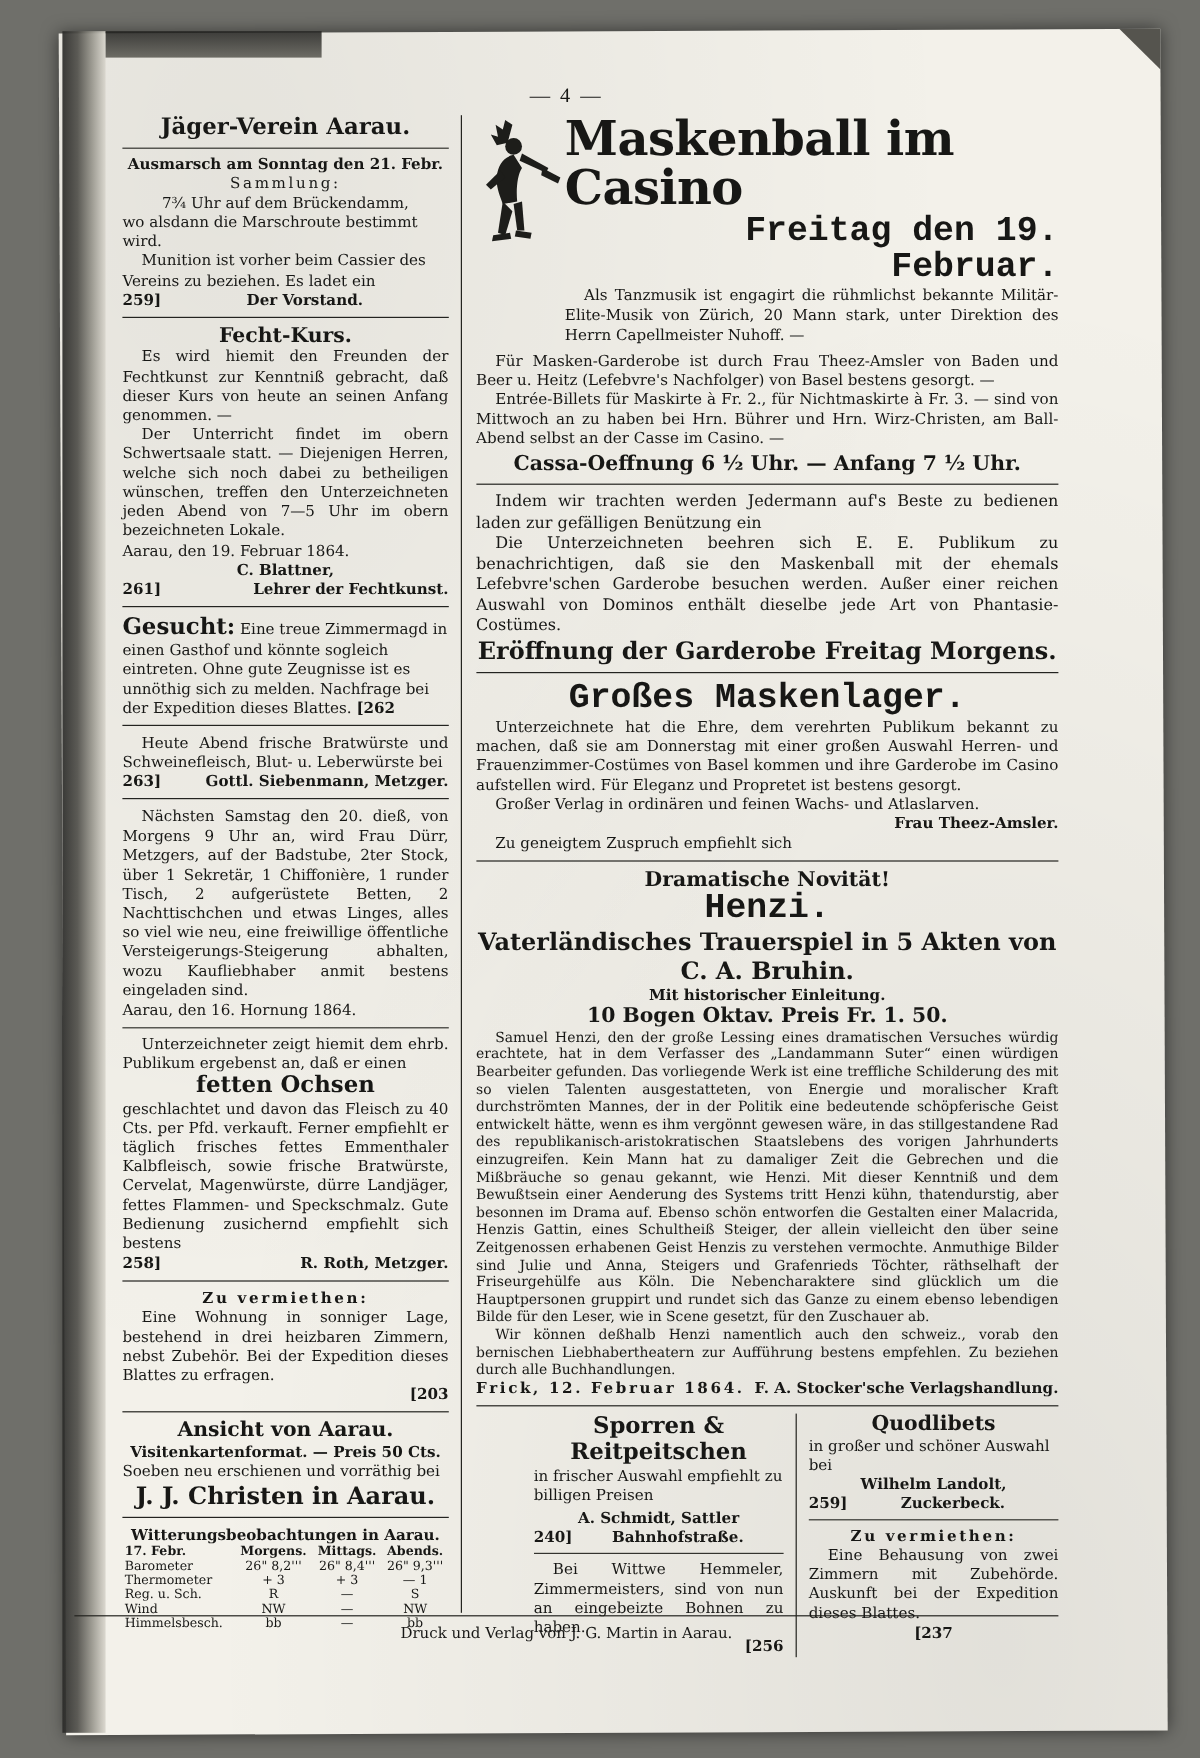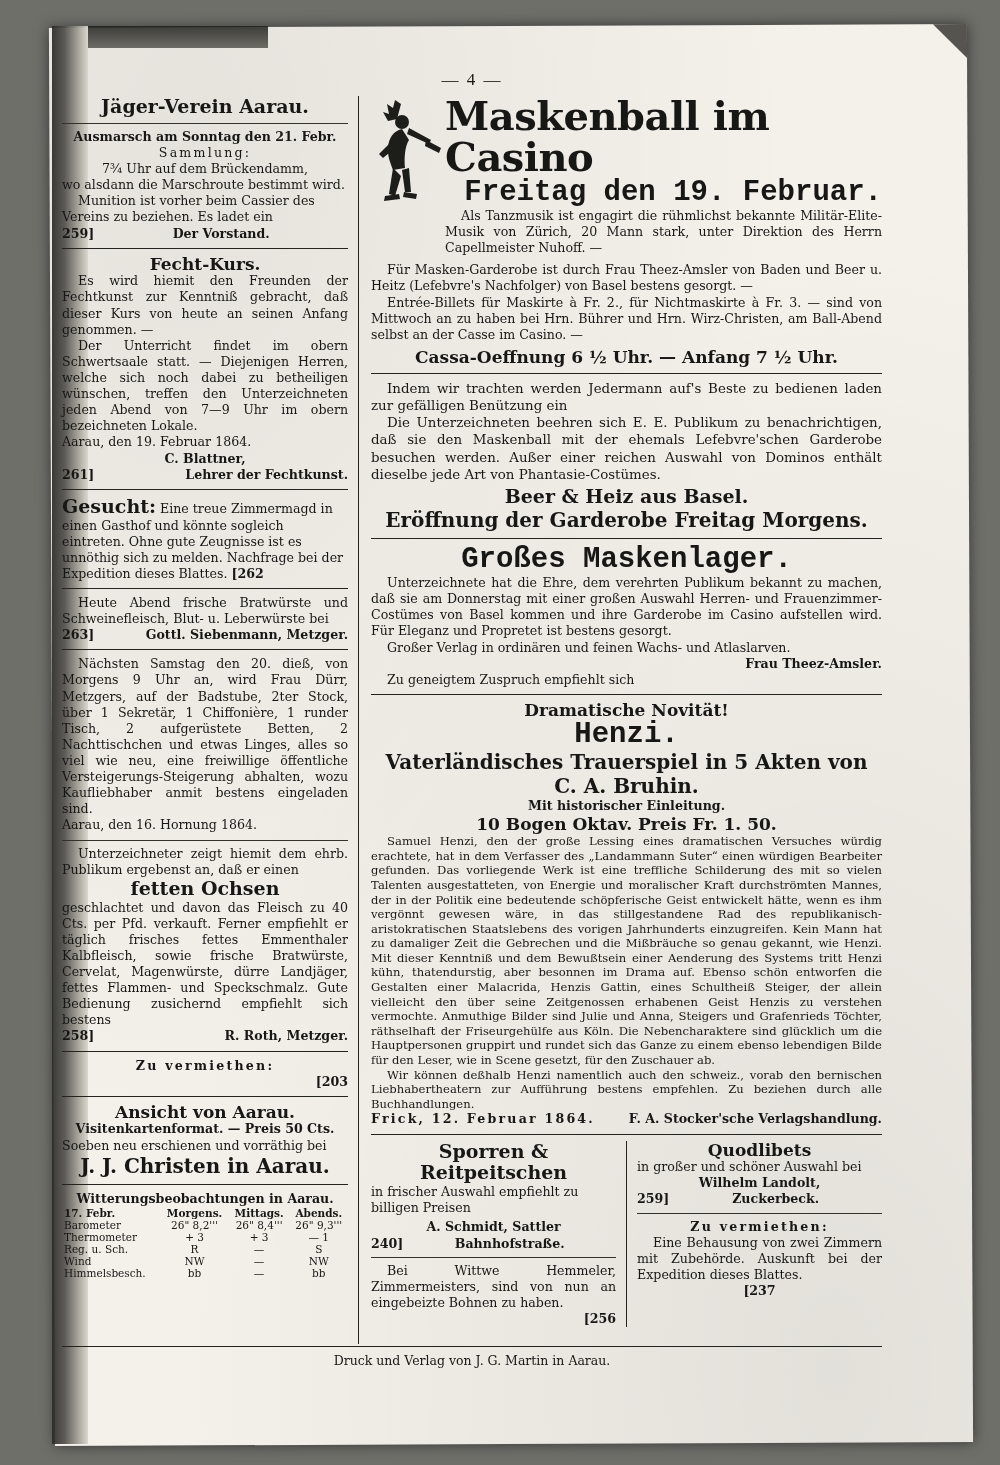--- a/index.html
+++ b/index.html
@@ -85,20 +85,21 @@
 
   .cols {
     display: flex;
     gap: 0;
     height: 1248px;
   }
   .col-left {
     width: 290px;
     padding-right: 10px;
     border-right: 1.5px solid #24241f;
+    margin-left: 40px;
   }
   .col-right {
     width: 518px;
     padding-left: 12px;
   }
 
   .hr { border: 0; border-top: 1.5px solid #232320; margin: 6px 0; }
   .hr-thin { border: 0; border-top: 1px solid #33332e; margin: 5px 0; }
 
   .blk { margin-bottom: 6px; }
@@ -169,20 +170,21 @@
 
   .casino-head {
     position: relative;
     padding-left: 74px;
     min-height: 112px;
   }
 
   .two-sub {
     display: flex;
     gap: 10px;
+    margin-left: 48px;
   }
   .two-sub > div { flex: 1; }
   .vsep { border-left: 1.5px solid #24241f; padding-left: 10px; }
 
   table.weather {
     width: 100%;
     border-collapse: collapse;
     font-family: "DejaVu Serif", serif;
     font-size: 10.5px;
   }
@@ -232,21 +234,21 @@
             <span class="num">259]</span>
             <span>Der Vorstand.</span>
             <span></span>
           </div>
         </div>
         <hr class="hr">
 
         <div class="blk">
           <div class="title-md h-center">Fecht-Kurs.</div>
           <div class="body just ind">Es wird hiemit den Freunden der Fechtkunst zur Kenntniß gebracht, daß dieser Kurs von heute an seinen Anfang genommen. —</div>
-          <div class="body just ind">Der Unterricht findet im obern Schwertsaale statt. — Diejenigen Herren, welche sich noch dabei zu betheiligen wünschen, treffen den Unterzeichneten jeden Abend von 7—9 Uhr im obern bezeichneten Lokale.</div>
+          <div class="body just ind">Der Unterricht findet im obern Schwertsaale statt. — Diejenigen Herren, welche sich noch dabei zu betheiligen wünschen, treffen den Unterzeichneten jeden Abend von 7—5 Uhr im obern bezeichneten Lokale.</div>
           <div class="body">Aarau, den 19. Februar 1864.</div>
           <div class="body b h-center">C. Blattner,</div>
           <div class="rowline body b">
             <span class="num">261]</span>
             <span>Lehrer der Fechtkunst.</span>
           </div>
         </div>
         <hr class="hr">
 
         <div class="blk">
@@ -279,20 +281,21 @@
           <div class="body just">geschlachtet und davon das Fleisch zu 40 Cts. per Pfd. verkauft.  Ferner empfiehlt er täglich frisches fettes Emmenthaler Kalbfleisch, sowie frische Bratwürste, Cervelat, Magenwürste, dürre Landjäger, fettes Flammen- und Speckschmalz.  Gute Bedienung zusichernd empfiehlt sich bestens</div>
           <div class="rowline body b">
             <span class="num">258]</span>
             <span>R. Roth, Metzger.</span>
           </div>
         </div>
         <hr class="hr">
 
         <div class="blk">
           <div class="body b h-center sp">Zu vermiethen:</div>
+          <div class="body just ind">Eine Wohnung in sonniger Lage, bestehend in drei heizbaren Zimmern, nebst Zubehör.  Bei der Expedition dieses Blattes zu erfragen.</div>
           <div class="body b" style="text-align:right">[203</div>
         </div>
         <hr class="hr">
 
         <div class="blk">
           <div class="title-md h-center">Ansicht von Aarau.</div>
           <div class="body b h-center">Visitenkartenformat. — Preis 50 Cts.</div>
           <div class="body">Soeben neu erschienen und vorräthig bei</div>
           <div class="title-xs h-center">J. J. Christen in Aarau.</div>
         </div>
@@ -370,21 +373,20 @@
           <div class="body just ind">Als Tanzmusik ist engagirt die rühmlichst bekannte Militär-Elite-Musik von Zürich, 20 Mann stark, unter Direktion des Herrn Capellmeister Nuhoff. —</div>
         </div>
         <div class="body just ind">Für Masken-Garderobe ist durch Frau Theez-Amsler von Baden und Beer u. Heitz (Lefebvre's Nachfolger) von Basel bestens gesorgt. —</div>
         <div class="body just ind">Entrée-Billets für Maskirte à Fr. 2., für Nichtmaskirte à Fr. 3. — sind von Mittwoch an zu haben bei Hrn. Bührer und Hrn. Wirz-Christen, am Ball-Abend selbst an der Casse im Casino. —</div>
         <div class="sub h-center" style="margin-top:4px">Cassa-Oeffnung 6 ½ Uhr. — Anfang 7 ½ Uhr.</div>
         <hr class="hr">
 
         <div class="blk">
           <div class="body just ind" style="font-size:13.4px">Indem wir trachten werden Jedermann auf's Beste zu bedienen laden zur gefälligen Benützung ein</div>
           <div class="body just ind" style="font-size:13.4px">Die Unterzeichneten beehren sich E. E. Publikum zu benachrichtigen, daß sie den Maskenball mit der ehemals Lefebvre'schen Garderobe besuchen werden.  Außer einer reichen Auswahl von Dominos enthält dieselbe jede Art von Phantasie-Costümes.</div>
-          <div class="title-sm h-center" style="margin-top:3px">Beer &amp; Heiz aus Basel.</div>
           <div class="title-xs h-center">Eröffnung der Garderobe Freitag Morgens.</div>
         </div>
         <hr class="hr">
 
         <div class="blk">
           <div class="title-lg h-center">Großes Maskenlager.</div>
           <div class="body just ind">Unterzeichnete hat die Ehre, dem verehrten Publikum bekannt zu machen, daß sie am Donnerstag mit einer großen Auswahl Herren- und Frauenzimmer-Costümes von Basel kommen und ihre Garderobe im Casino aufstellen wird.  Für Eleganz und Propretet ist bestens gesorgt.</div>
           <div class="body just ind">Großer Verlag in ordinären und feinen Wachs- und Atlaslarven.</div>
           <div class="body b" style="text-align:right">Frau Theez-Amsler.</div>
           <div class="body just ind">Zu geneigtem Zuspruch empfiehlt sich</div>

